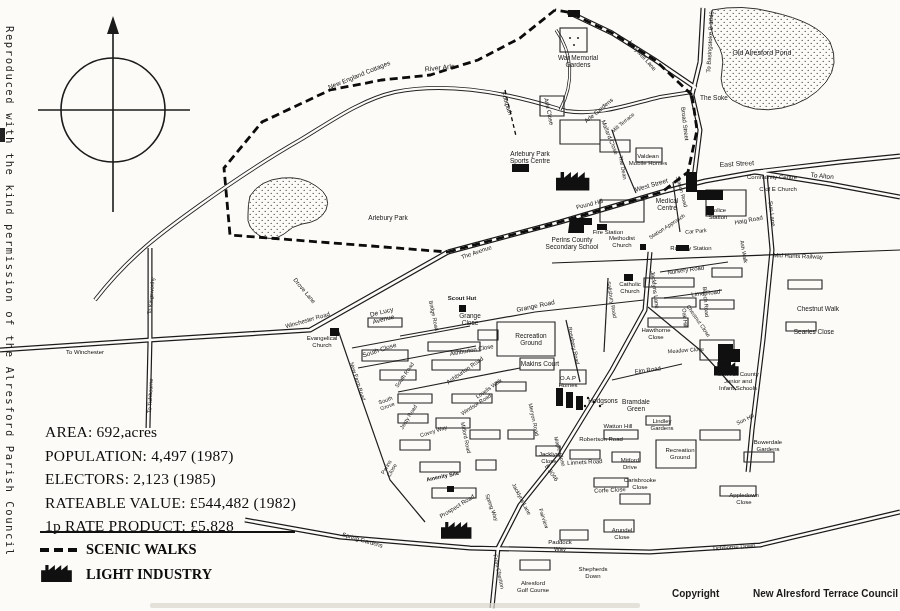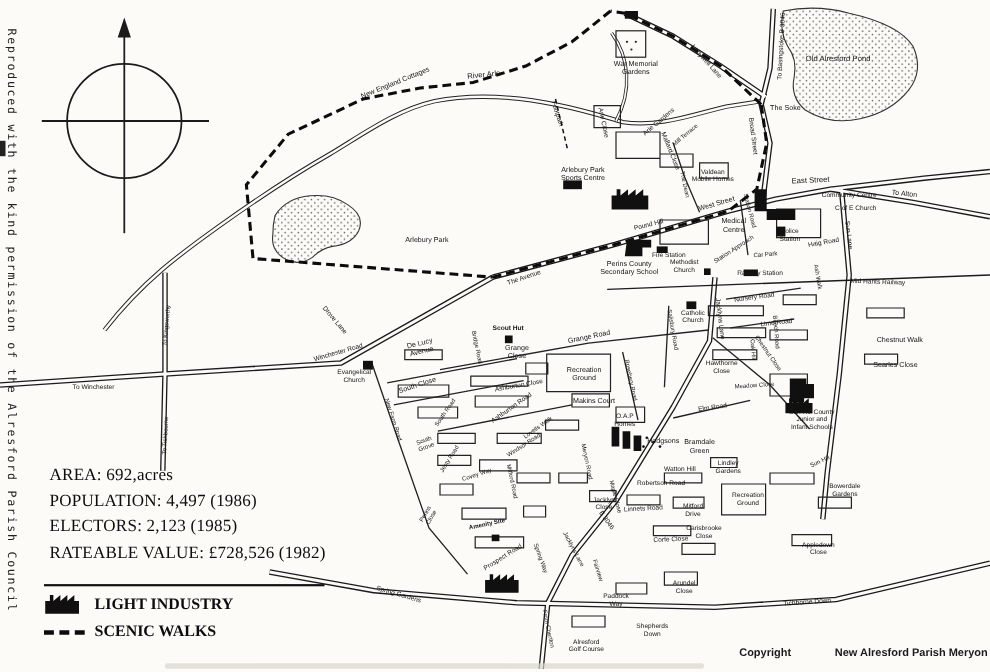--- a/index.html
+++ b/index.html
@@ -268,44 +268,45 @@
         <text x="530" y="156" font-size="6.5"><tspan x="530">Arlebury Park</tspan><tspan x="530" dy="1.15em">Sports Centre</tspan></text>
         <text x="477" y="254" font-size="6" transform="rotate(-19 477 254)"><tspan x="477">The Avenue</tspan></text>
         <text x="572" y="242" font-size="6.5"><tspan x="572">Perins County</tspan><tspan x="572" dy="1.15em">Secondary School</tspan></text>
         <text x="621" y="168" font-size="5.5" transform="rotate(78 621 168)"><tspan x="621">The Dean</tspan></text>
         <text x="680" y="192" font-size="5.5" transform="rotate(75 680 192)"><tspan x="680">Station Road</tspan></text>
       </g>
   </svg>
 
   <div id="stats-block">
     <div>AREA: 692,acres</div>
-    <div>POPULATION: 4,497 (1986)</div>
+    <div>POPULATION: 4,497 (1987)</div>
     <div>ELECTORS: 2,123 (1985)</div>
-    <div>RATEABLE VALUE: £728,526 (1982)</div>
+    <div>RATEABLE VALUE: £544,482 (1982)</div>
+    <div>1p RATE PRODUCT: £5,828</div>
   </div>
 
   <div id="legend">
     <div class="divider"></div>
+    <div class="legend-row">
+      <span class="legend-icon">
+        <svg width="38" height="8" viewBox="0 0 38 8">
+            <line x1="0" y1="4" x2="38" y2="4" stroke="#0c0c0c" stroke-width="4" stroke-dasharray="9 5"></line>
+          </svg>
+      </span>
+      <span>SCENIC WALKS</span>
+    </div>
     <div class="legend-row">
       <span class="legend-icon">
         <svg width="34" height="18" viewBox="0 0 30 17">
             <use href="#factory-shape"></use>
           </svg>
       </span>
       <span>LIGHT INDUSTRY</span>
     </div>
-    <div class="legend-row">
-      <span class="legend-icon">
-        <svg width="38" height="8" viewBox="0 0 38 8">
-            <line x1="0" y1="4" x2="38" y2="4" stroke="#0c0c0c" stroke-width="4" stroke-dasharray="9 5"></line>
-          </svg>
-      </span>
-      <span>SCENIC WALKS</span>
-    </div>
   </div>
 
   <div id="copyright-line">
     <span>Copyright</span>
-    <span>New Alresford Parish Meryon</span>
+    <span>New Alresford Terrace Council</span>
   </div>
 
   <div class="scan-smudge"></div>
 </div>
 
 </body></html>

